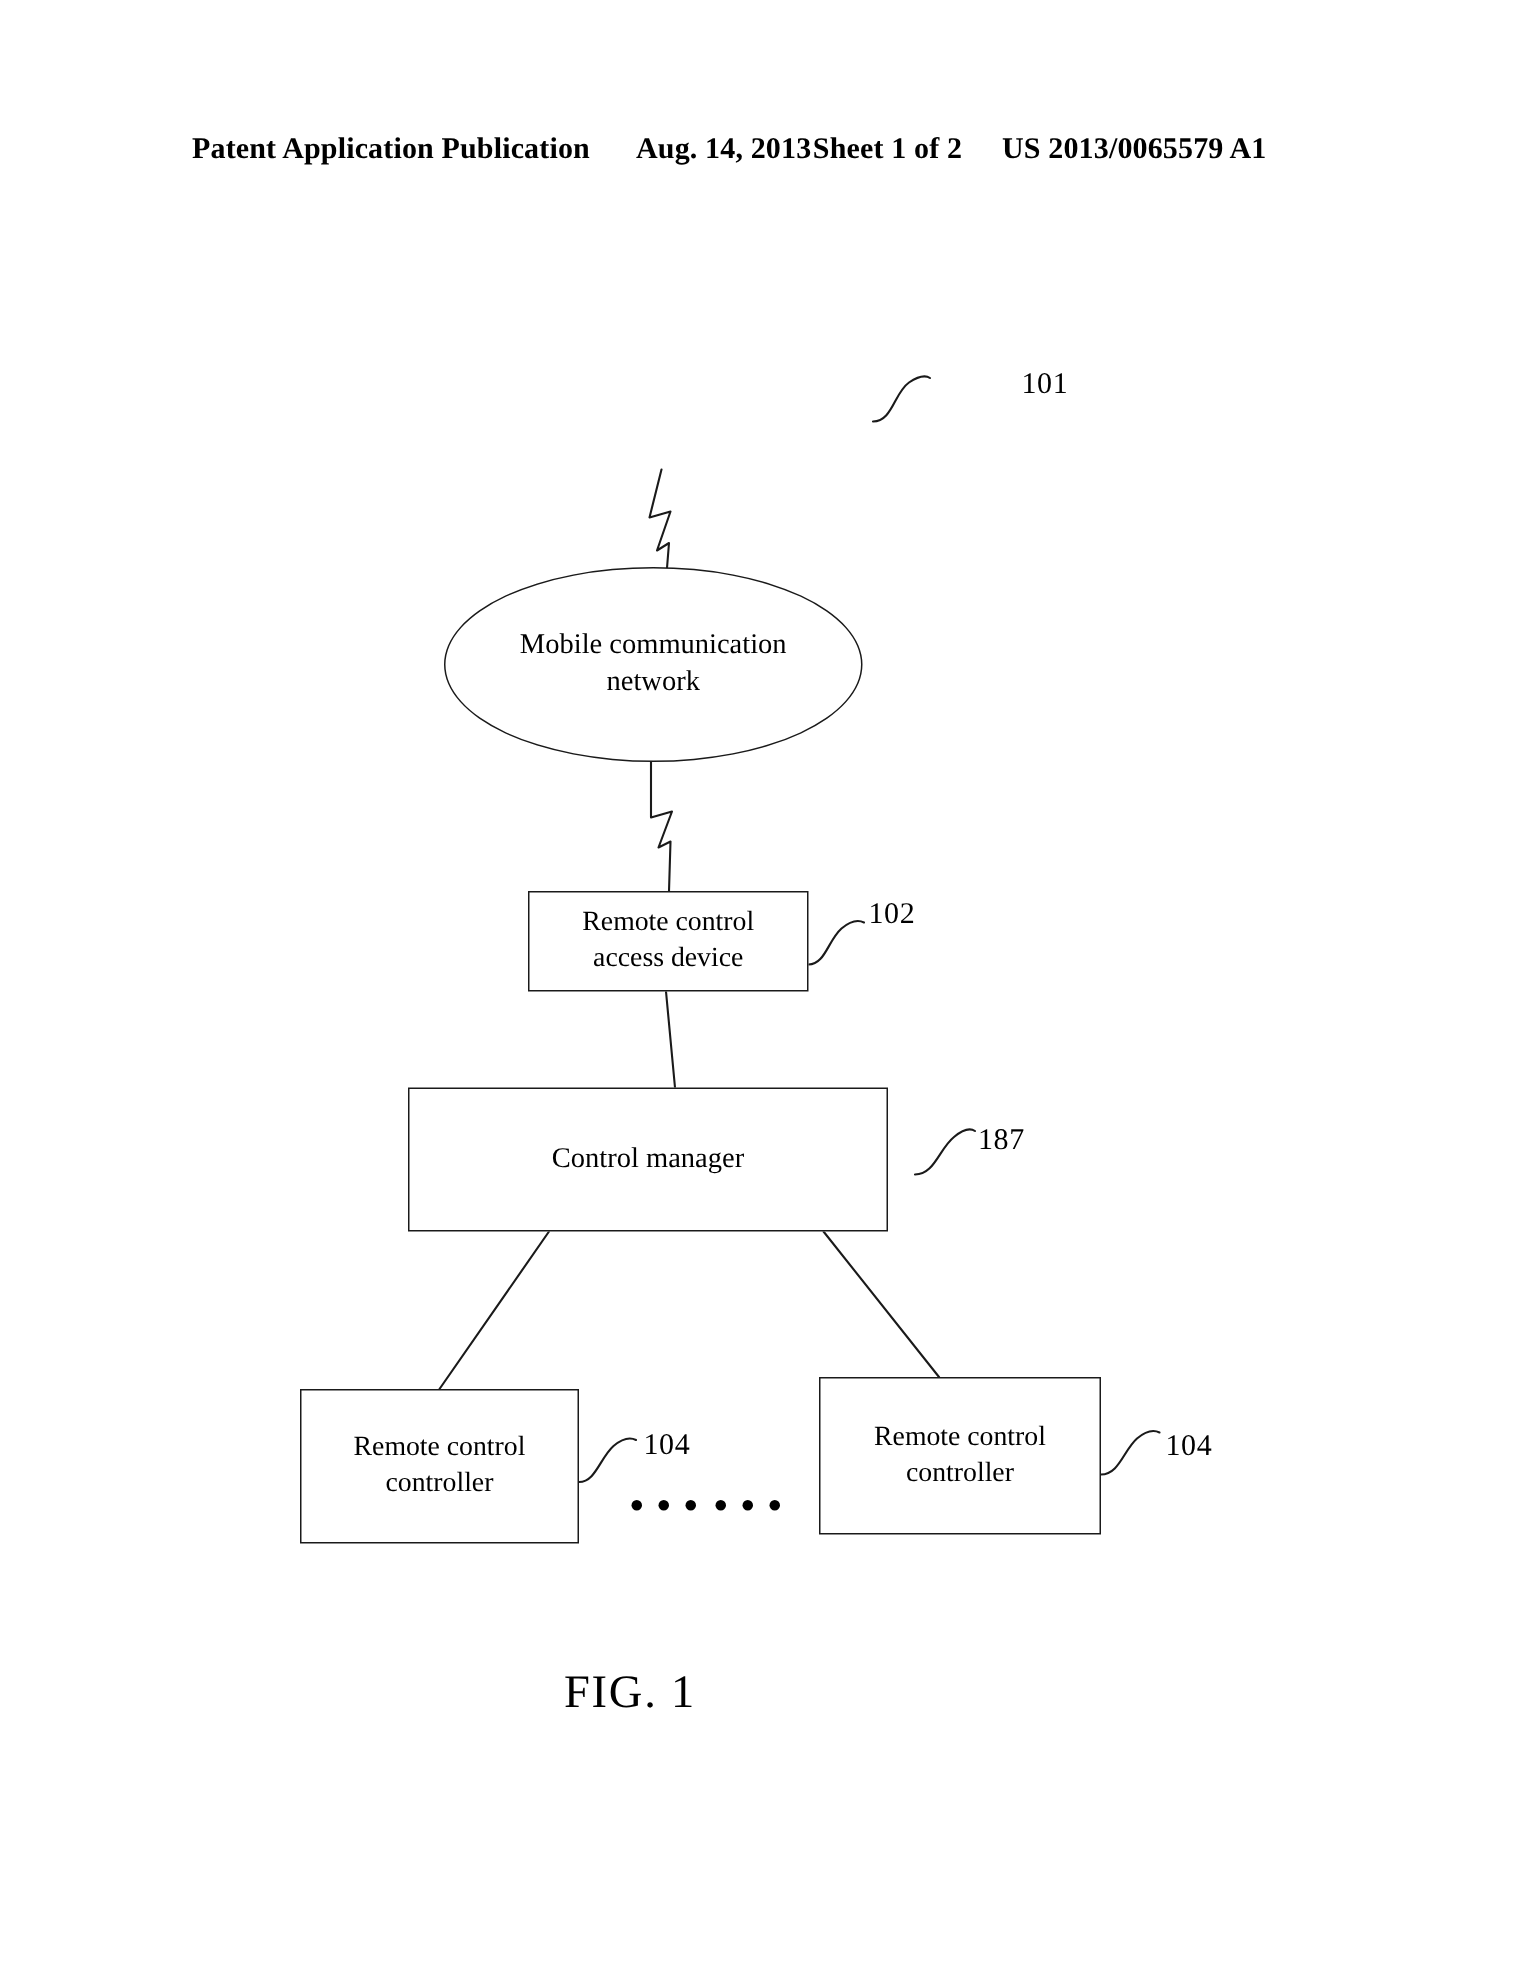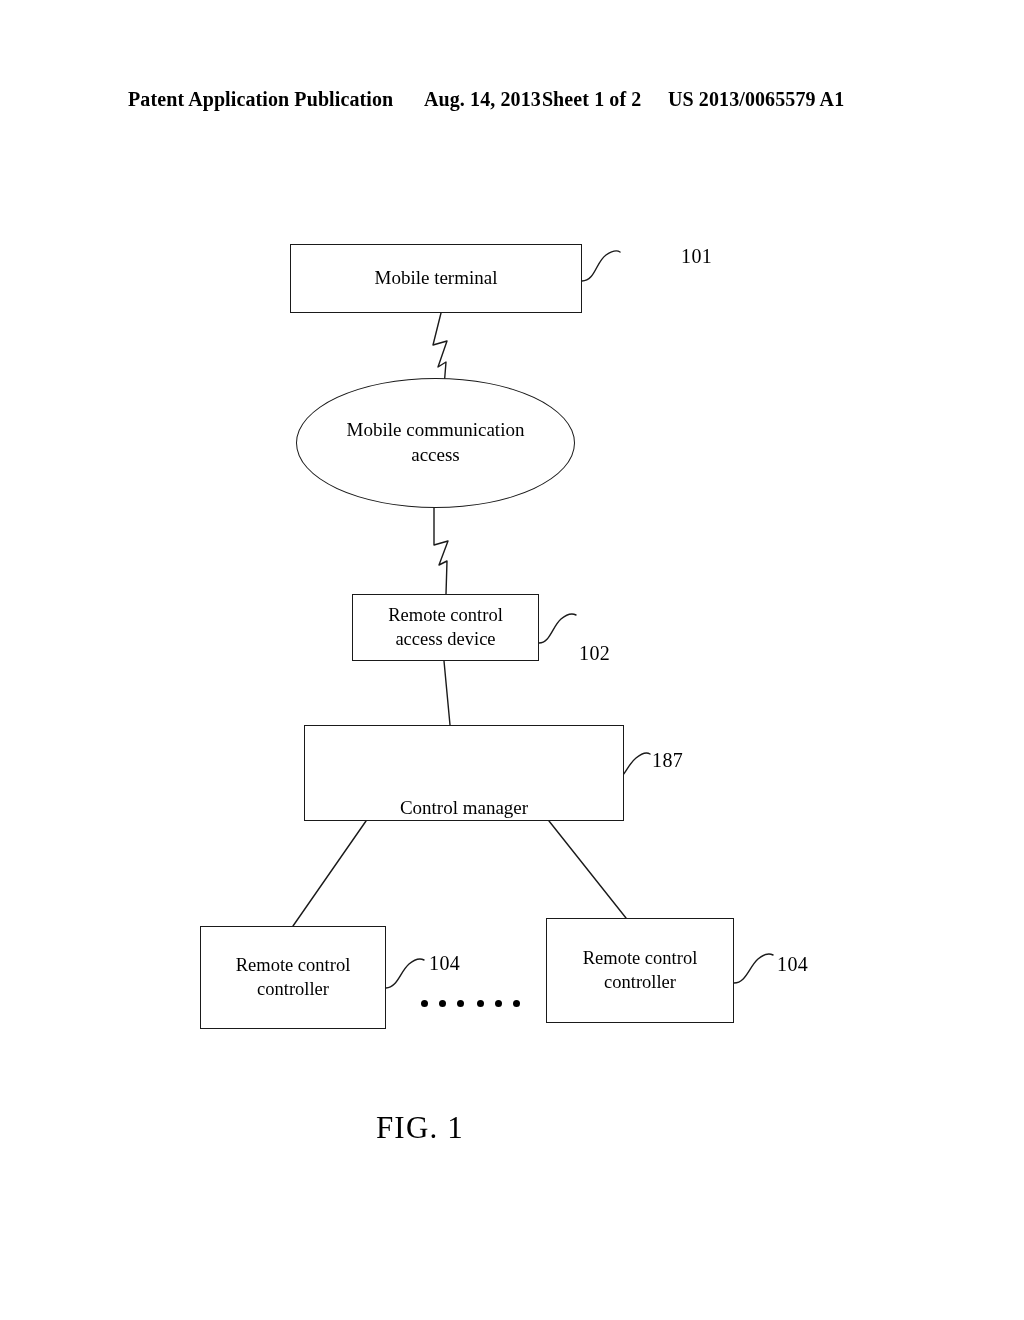--- a/index.html
+++ b/index.html
@@ -64,21 +64,21 @@
     box-sizing: border-box;
   }
   .node .node-label {
     display: block;
     padding: 0 6px;
     white-space: pre-line;
   }
 
   #node-101 { left: 290px; top: 244px;  width: 292px; height: 69px; }
   #node-102 { left: 352px; top: 594px;  width: 187px; height: 67px; font-size: 18.5px; }
-  #node-103 { left: 304px; top: 725px;  width: 320px; height: 96px; align-items: flex-end; }
+  #node-103 { left: 272px; top: 725px;  width: 320px; height: 96px; }
   #node-104a{ left: 200px; top: 926px;  width: 186px; height: 103px; font-size: 18.5px; }
   #node-104b{ left: 546px; top: 918px;  width: 188px; height: 105px; font-size: 18.5px; }
 
   
   #node-network {
     position: absolute;
     left: 296px;
     top: 378px;
     width: 279px;
     height: 130px;
@@ -97,21 +97,21 @@
 
   
   .ref-num {
     position: absolute;
     font-size: 20px;
     font-family: "Liberation Serif", "DejaVu Serif", serif;
     letter-spacing: 0.4px;
     white-space: nowrap;
   }
   #ref-101  { left: 639px; top: 245px; margin-left: 42px; }
-  #ref-102  { left: 579px; top: 642px; }
+  #ref-102  { left: 579px; top: 598px; }
   #ref-103  { left: 652px; top: 749px; }
   #ref-104a { left: 429px; top: 952px; }
   #ref-104b { left: 777px; top: 953px; }
 
   
   .dots {
     position: absolute;
     display: flex;
     gap: 11px;
     align-items: center;
@@ -162,28 +162,25 @@
       <path d="M 549 821 L 626 918"></path>
 
       <path d="M 582 281 C 595 281 596 262 606 255 C 612 251 617 250 620 252"></path>
       <path d="M 539 643 C 550 643 552 627 561 619 C 567 614 572 613 576 615"></path>
       <path d="M 610 783 C 623 783 626 766 636 758 C 642 753 647 752 650 754"></path>
       <path d="M 386 988 C 397 988 400 972 409 964 C 415 959 420 958 424 960"></path>
       <path d="M 734 983 C 746 983 749 967 758 959 C 764 954 769 953 773 955"></path>
     </g>
   </svg>
 
-  <div class="node" id="node-101">
-    <span class="node-label">Mobile terminal</span>
-  </div>
   <span class="ref-num" id="ref-101">101</span>
 
   <div id="node-network">
     <span class="node-label">Mobile communication
-access</span>
+network</span>
   </div>
 
   <div class="node" id="node-102">
     <span class="node-label">Remote control
 access device</span>
   </div>
   <span class="ref-num" id="ref-102">102</span>
 
   <div class="node" id="node-103">
     <span class="node-label">Control manager</span>

